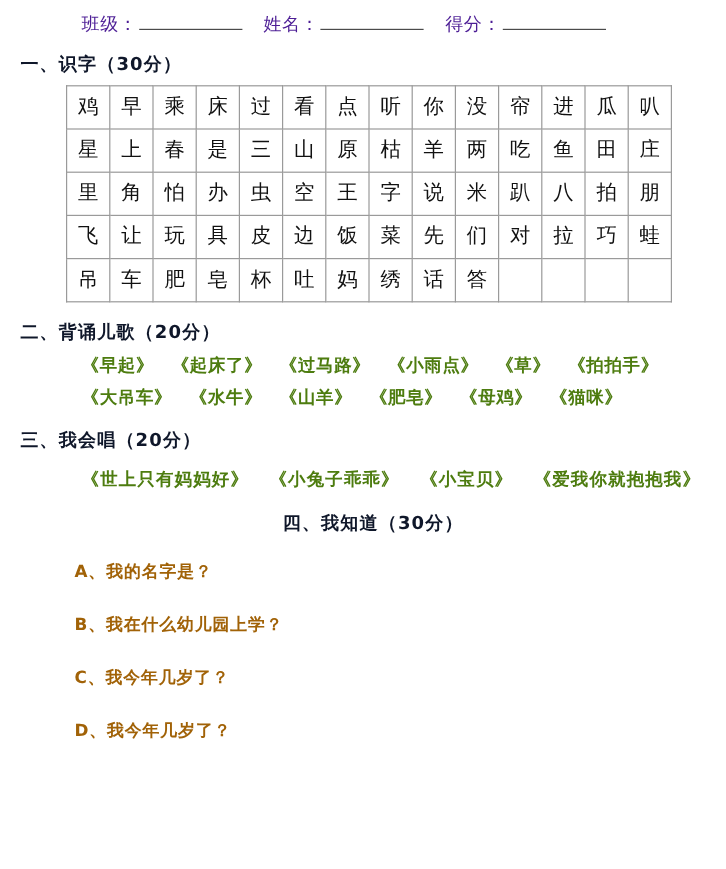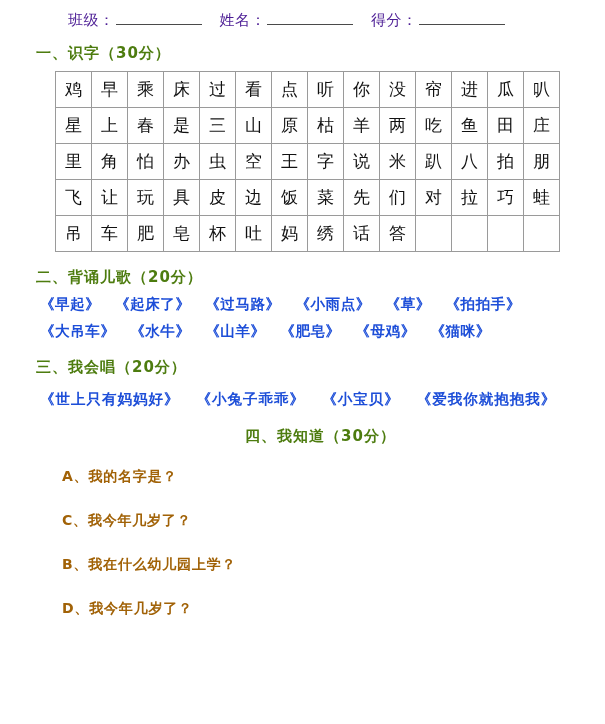--- a/index.html
+++ b/index.html
@@ -37,23 +37,23 @@
     border-bottom: 1px solid #4a4a4a;
     width: 86px;
     height: 14px;
     margin-left: 1px;
   }
 
   
   .section-heading {
     font-size: 15px;
     font-weight: bold;
-    color: #4d7c0f;
+    color: #0f172a;
     margin: 0;
-    padding-left: 36px;
+    padding-left: 17px;
     letter-spacing: 1px;
   }
   .sec1-heading { padding-top: 14px; }
   .sec2-heading { padding-top: 16px; }
   .sec3-heading { padding-top: 17px; }
   .sec4-heading { padding-top: 18px; text-align: center; }
 
   
   .grid-wrap {
     padding: 8px 0 0 55px;
@@ -75,22 +75,22 @@
     color: #111;
     padding: 0;
     line-height: 35px;
   }
   table.char-grid td.empty { color: transparent; }
 
   
   .title-line {
     font-size: 14.5px;
     font-weight: bold;
-    color: #1d4ed8;
-    padding-left: 40px;
+    color: #4d7c0f;
+    padding-left: 68px;
     margin-top: 9px;
     letter-spacing: 0.6px;
     white-space: nowrap;
   }
   .title-line .t { margin-right: 9px; }
   .sec2 .title-line { margin-top: 8px; }
   .sec3 .title-line { margin-top: 13px; letter-spacing: 1px; }
   .sec3 .title-line .t { margin-right: 11px; }
 
   
@@ -242,21 +242,21 @@
     <span class="t">《爱我你就抱抱我》</span>
   </div>
 </div>
 
 <div class="section-heading sec4-heading">四、我知道（30分）</div>
 <div class="sec4">
   <div class="question">
     <span class="q-letter">A、</span><span>我的名字是？</span>
   </div>
   <div class="question">
+    <span class="q-letter">B、</span><span>我在什么幼儿园上学？</span>
+  </div>
+  <div class="question">
     <span class="q-letter">C、</span><span>我今年几岁了？</span>
   </div>
   <div class="question">
-    <span class="q-letter">B、</span><span>我在什么幼儿园上学？</span>
-  </div>
-  <div class="question">
     <span class="q-letter">D、</span><span>我今年几岁了？</span>
   </div>
 </div>
 
 </body></html>

